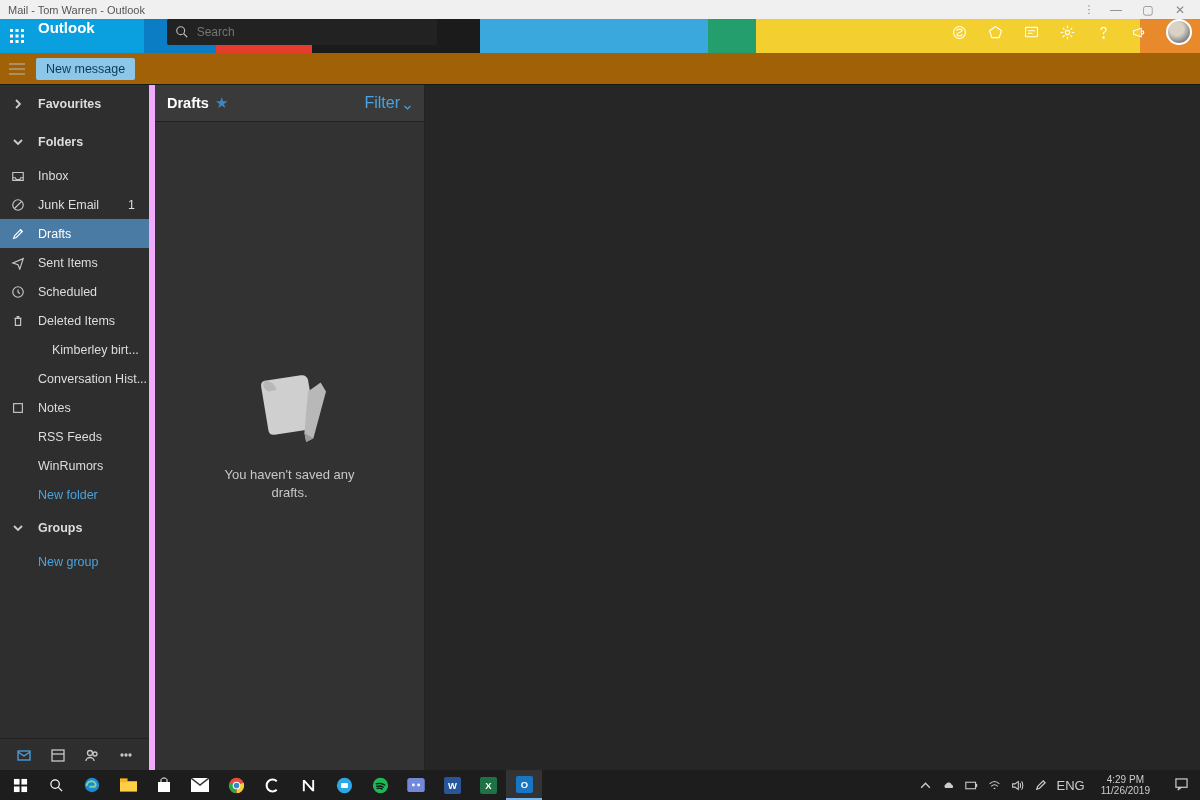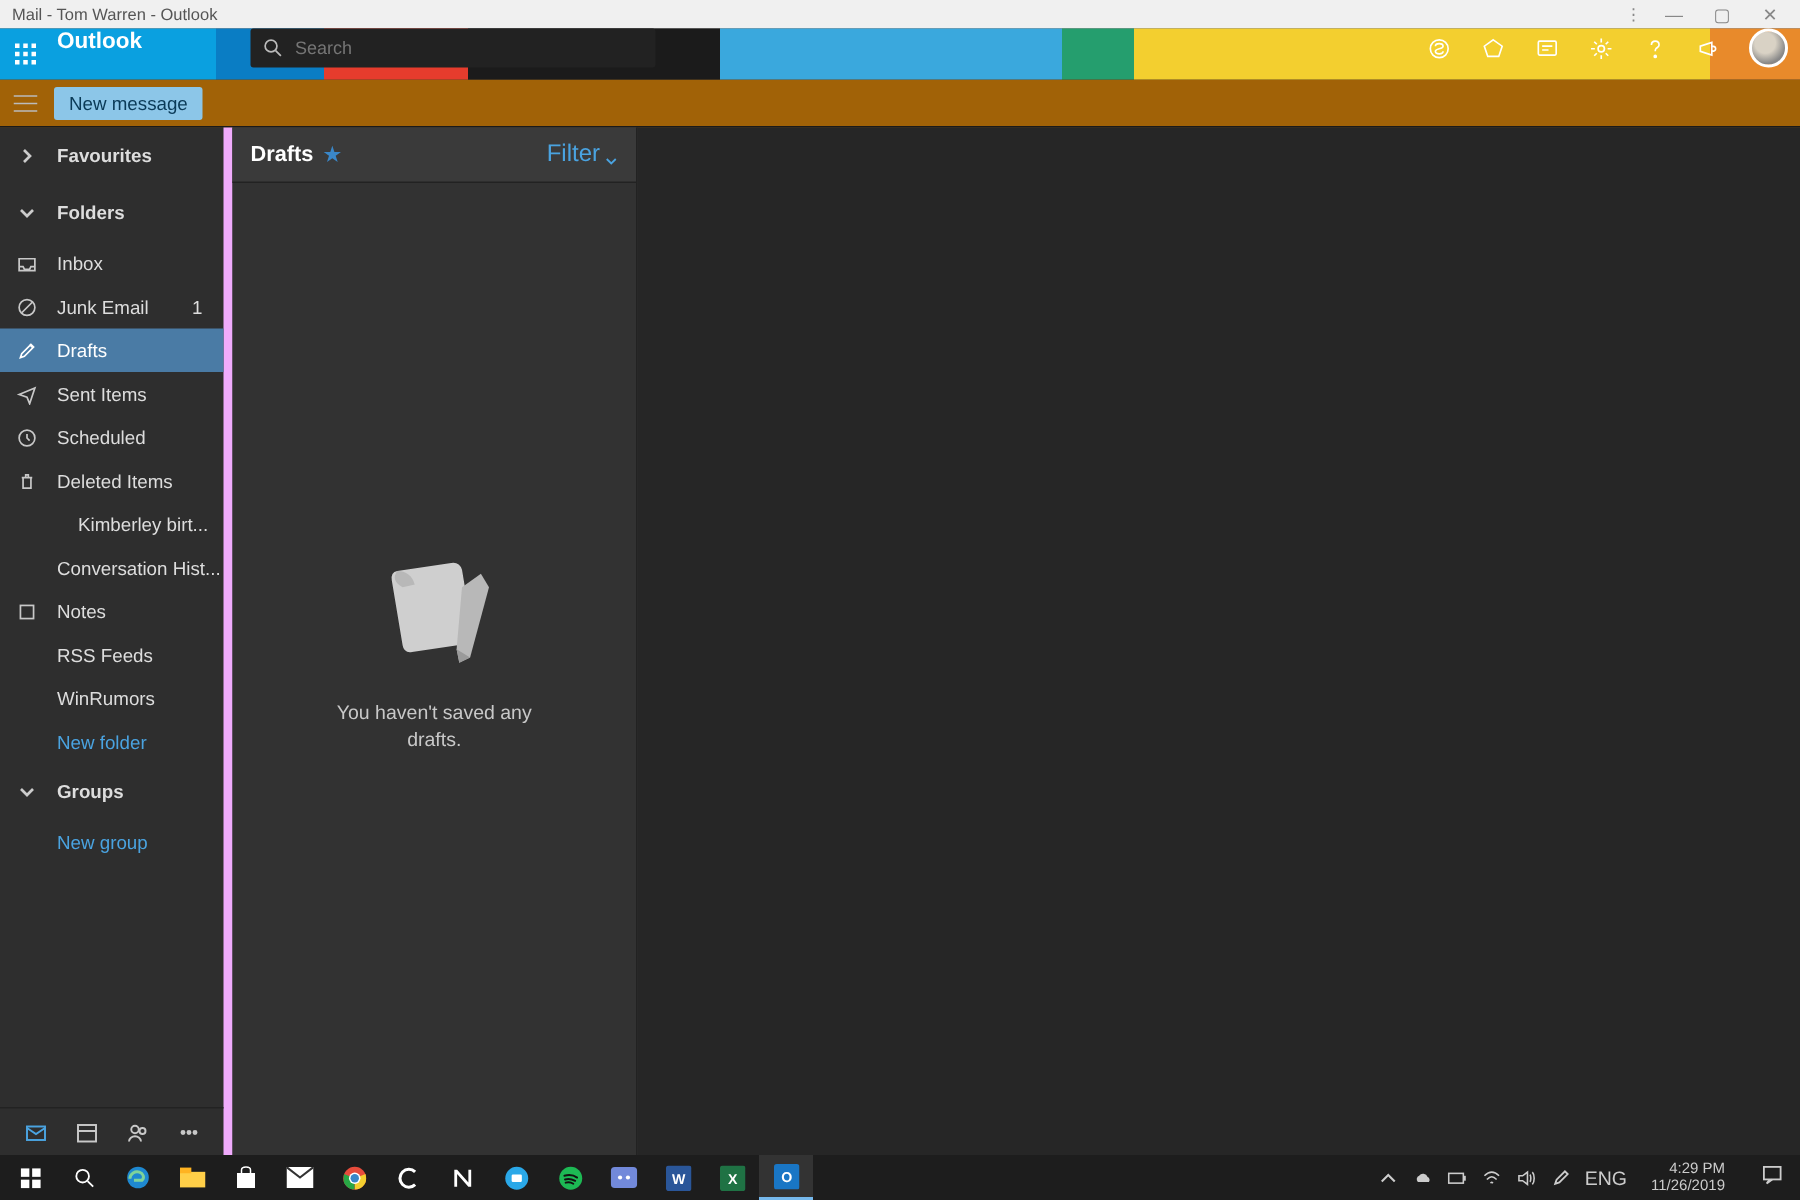--- a/index.html
+++ b/index.html
@@ -62,21 +62,21 @@
 
 .reading { flex:1; background:#262626; }
 
 
 .taskbar{height:30px;background:#1d1d1d;display:flex;align-items:center;padding:0 2px;position:relative;}
 .taskbar .tb{width:36px;height:30px;display:flex;align-items:center;justify-content:center;cursor:pointer;}
 .taskbar .tb.active{border-bottom:2px solid #76b9ed;background:#333;}
 .taskbar .tray{position:absolute;right:4px;display:flex;align-items:center;gap:10px;color:#ccc;font-size:10px;}
 .taskbar .tray .tic{cursor:pointer;display:flex;}
 .taskbar .tray svg{width:13px;height:13px;stroke:#ccc;fill:none;stroke-width:1.3;}
-.taskbar .clock{text-align:right;line-height:1.15;padding:0 6px;}
+.taskbar .clock{text-align:center;line-height:1.15;padding:0 6px;}
 .taskbar .notif{width:30px;text-align:center;}
 </style>
 </head>
 <body>
 
 <div class="titlebar">
   <span class="title">Mail - Tom Warren - Outlook</span>
   <span class="ellipsis">⋮</span>
   <span class="win-btn">—</span>
   <span class="win-btn">▢</span>

